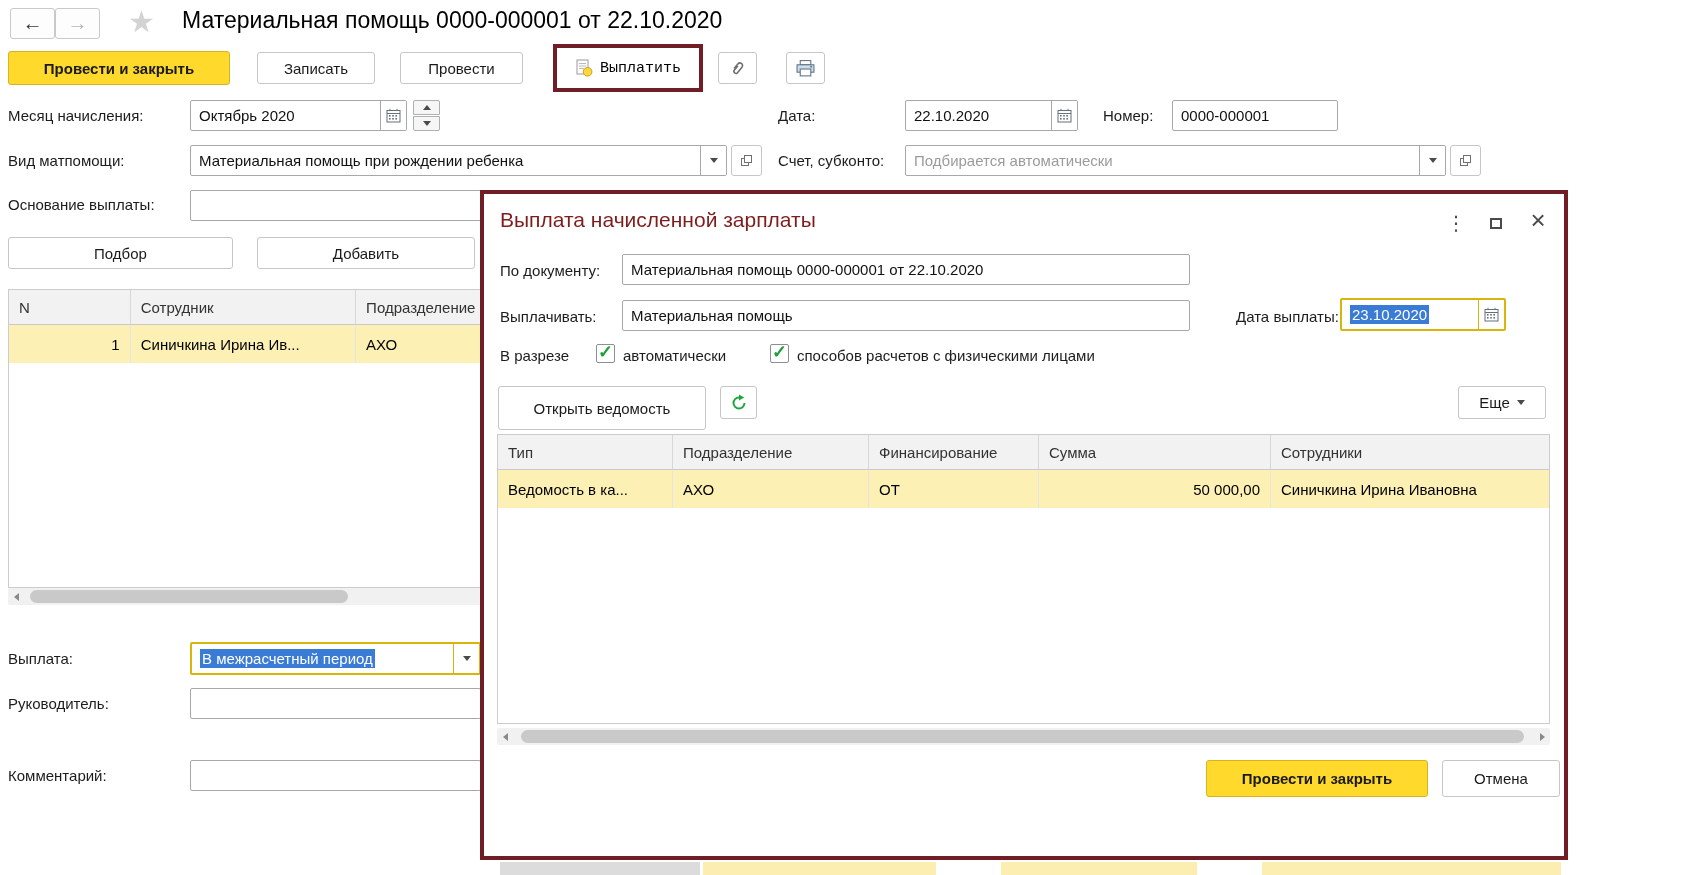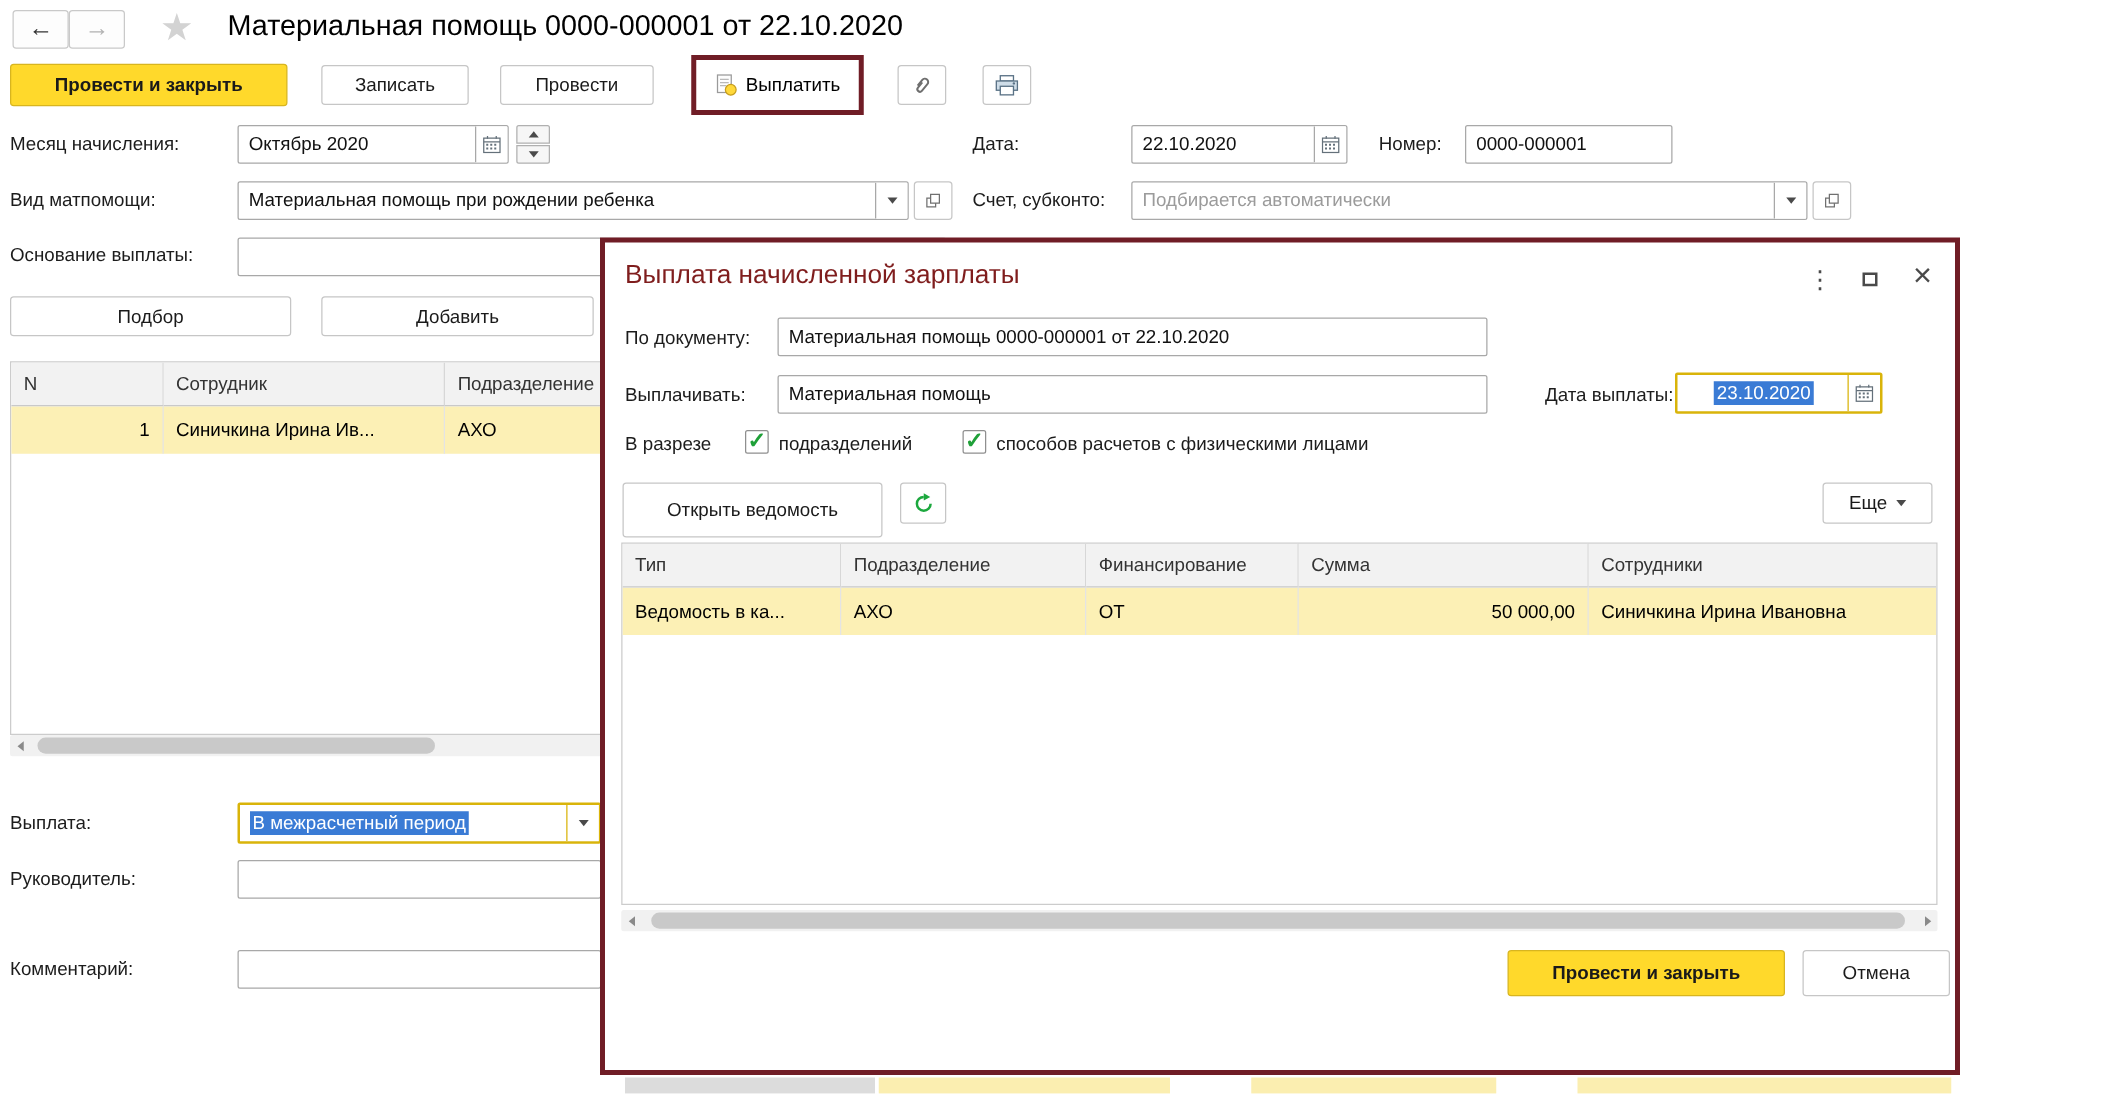--- a/index.html
+++ b/index.html
@@ -77,21 +77,21 @@
   <div class="nav-btn" style="left:55px; top:8px;">
     <span style="color:#b3b3b3;">→</span>
   </div>
   <div class="star" style="left:128px; top:4px;">★</div>
   <div class="page-title" style="left:182px; top:7px;">Материальная помощь 0000-000001 от 22.10.2020</div>
 
   <div class="btn btn-yellow" style="left:8px; top:51px; width:222px; height:34px;">Провести и закрыть</div>
   <div class="btn" style="left:257px; top:52px; width:118px; height:32px;">Записать</div>
   <div class="btn" style="left:400px; top:52px; width:123px; height:32px;">Провести</div>
 
-  <div class="annotation" style="left:553px; top:44px; width:138px; height:48px;">
+  <div class="annotation" style="left:553px; top:44px; width:150px; height:48px;font-family:Liberation Mono, monospace;">
     <div style="display:flex; align-items:center; gap:7px; cursor:pointer;">
       <span>
         <svg class="icon-svg" width="18" height="18" viewBox="0 0 18 18">
           <rect x="2" y="1" width="11" height="14" fill="#fdfdfd" stroke="#9a9a9a"></rect>
           <line x1="4" y1="4.5" x2="11" y2="4.5" stroke="#b9b9b9"></line>
           <line x1="4" y1="7" x2="11" y2="7" stroke="#b9b9b9"></line>
           <line x1="4" y1="9.5" x2="9" y2="9.5" stroke="#b9b9b9"></line>
           <circle cx="12.6" cy="12.8" r="4.3" fill="#ffd83a" stroke="#c79e1e"></circle>
         </svg>
       </span>
@@ -268,21 +268,21 @@
     <div class="field" style="left:138px; top:60px; width:568px; height:31px;">
       <span>Материальная помощь 0000-000001 от 22.10.2020</span>
     </div>
 
     <div class="label" style="left:16px; top:114px;">Выплачивать:</div>
     <div class="field" style="left:138px; top:106px; width:568px; height:31px;">
       <span>Материальная помощь</span>
     </div>
 
     <div class="label" style="left:752px; top:114px;">Дата выплаты:</div>
-    <div class="field field-focus" style="left:856px; top:104px; width:166px; height:33px; padding-right:32px;justify-content:center;">
+    <div class="field field-focus" style="left:856px; top:104px; width:166px; height:33px; padding-right:32px;">
       <span class="sel">23.10.2020</span>
       <span class="seg-right" style="border-left-color:#d9b40a;">
         <span>
           <svg class="icon-svg" width="15" height="15" viewBox="0 0 15 15">
             <rect x="1" y="2.5" width="13" height="11.5" fill="#fff" stroke="#64707a"></rect>
             <line x1="1" y1="5.5" x2="14" y2="5.5" stroke="#64707a"></line>
             <line x1="4" y1="0.8" x2="4" y2="3" stroke="#64707a"></line>
             <line x1="11" y1="0.8" x2="11" y2="3" stroke="#64707a"></line>
             <rect x="3" y="7" width="1.6" height="1.6" fill="#64707a"></rect>
               <rect x="6.2" y="7" width="1.6" height="1.6" fill="#64707a"></rect>
@@ -292,21 +292,21 @@
               <rect x="9.4" y="10" width="1.6" height="1.6" fill="#64707a"></rect>
           </svg>
         </span>
       </span>
     </div>
 
     <div class="label" style="left:16px; top:153px;">В разрезе</div>
     <div class="checkbox" style="left:112px; top:150px;">
       <span class="mark">✓</span>
     </div>
-    <div class="label" style="left:139px; top:153px;">подразделений</div>
+    <div class="label" style="left:139px; top:153px;">автоматически</div>
     <div class="checkbox" style="left:286px; top:150px;">
       <span class="mark">✓</span>
     </div>
     <div class="label" style="left:313px; top:153px;">способов расчетов с физическими лицами</div>
 
     <div class="btn" style="left:14px; top:192px; width:208px; height:44px;">Открыть ведомость</div>
     <div class="btn" style="left:236px; top:192px; width:37px; height:33px;">
       <span>
         <svg class="icon-svg" width="18" height="18" viewBox="0 0 18 18">
           <path d="M14.5 9 A5.5 5.5 0 1 1 9 3.5" fill="none" stroke="#1ca83e" stroke-width="2"></path>

